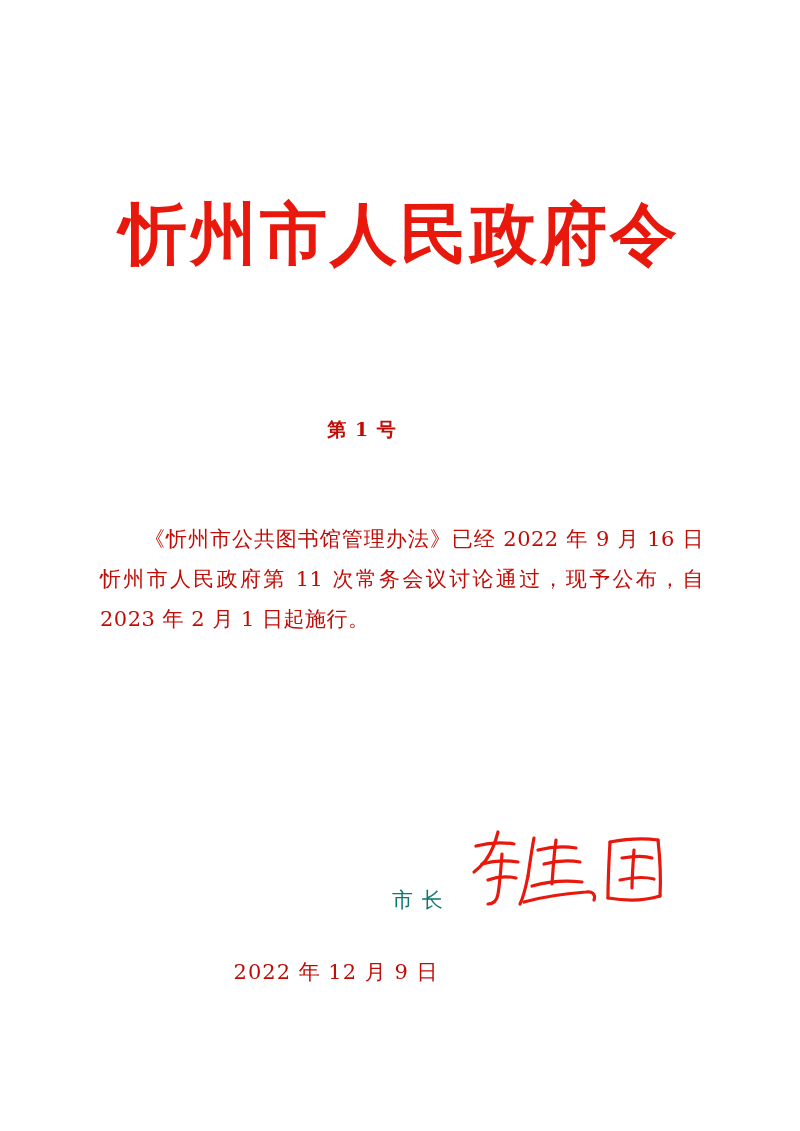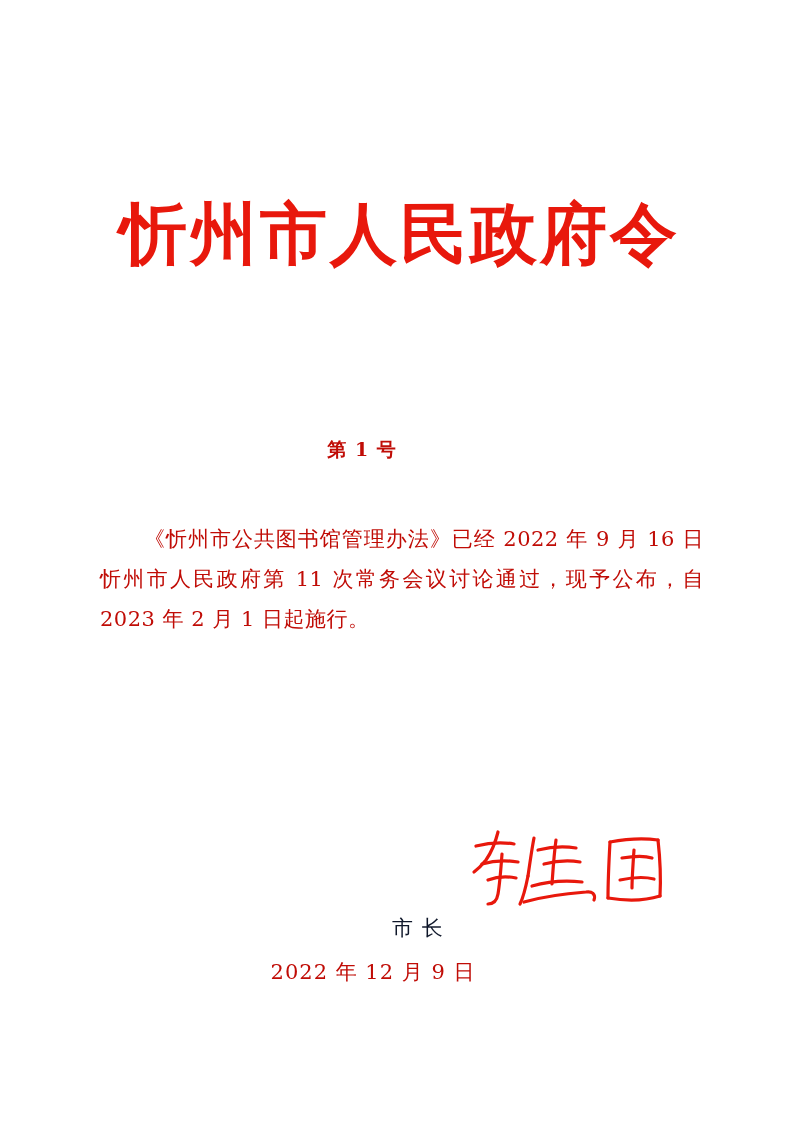--- a/index.html
+++ b/index.html
@@ -29,21 +29,21 @@
     color: #e8180c;
     font-family: Liberation Serif, serif;
     font-weight: bold;
     font-size: 67px;
     letter-spacing: 3px;
     line-height: 1.15;
     white-space: nowrap;
   }
   .doc-number {
     position: absolute;
-    top: 437px;
+    top: 417px;
     left: 0;
     width: 724px;
     text-align: center;
     color: #c00c06;
     font-family: "DejaVu Serif", "Liberation Serif", serif;
     font-weight: bold;
     font-size: 19px;
     letter-spacing: 1px;
   }
   .body-text {
@@ -62,25 +62,24 @@
   .signer-row {
     position: absolute;
     top: 886px;
     left: 0;
     width: 800px;
   }
   .signer-label {
     position: absolute;
     left: 392px;
     top: 0;
-    color: #0f172a;
+    color: #0f766e;
     font-family: "DejaVu Serif", "Liberation Serif", serif;
     font-size: 21px;
     letter-spacing: 1px;
-    margin-top: 28px;
   }
   .signature {
     position: absolute;
     left: 468px;
     top: -62px;
     width: 200px;
     height: 90px;
     color: #e8180c;
   }
   .signature svg {
@@ -102,21 +101,20 @@
     top: 958px;
     left: 0;
     width: 720px;
     text-align: center;
     padding-right: 48px;
     box-sizing: border-box;
     color: #c00c06;
     font-family: "DejaVu Serif", "Liberation Serif", serif;
     font-size: 21px;
     letter-spacing: 1px;
-    margin-left: 37px;
   }
 </style>
 </head>
 <body>
 
 <div class="page">
 
   <div class="doc-title">忻州市人民政府令</div>
 
   <div class="doc-number">第 1 号</div>

